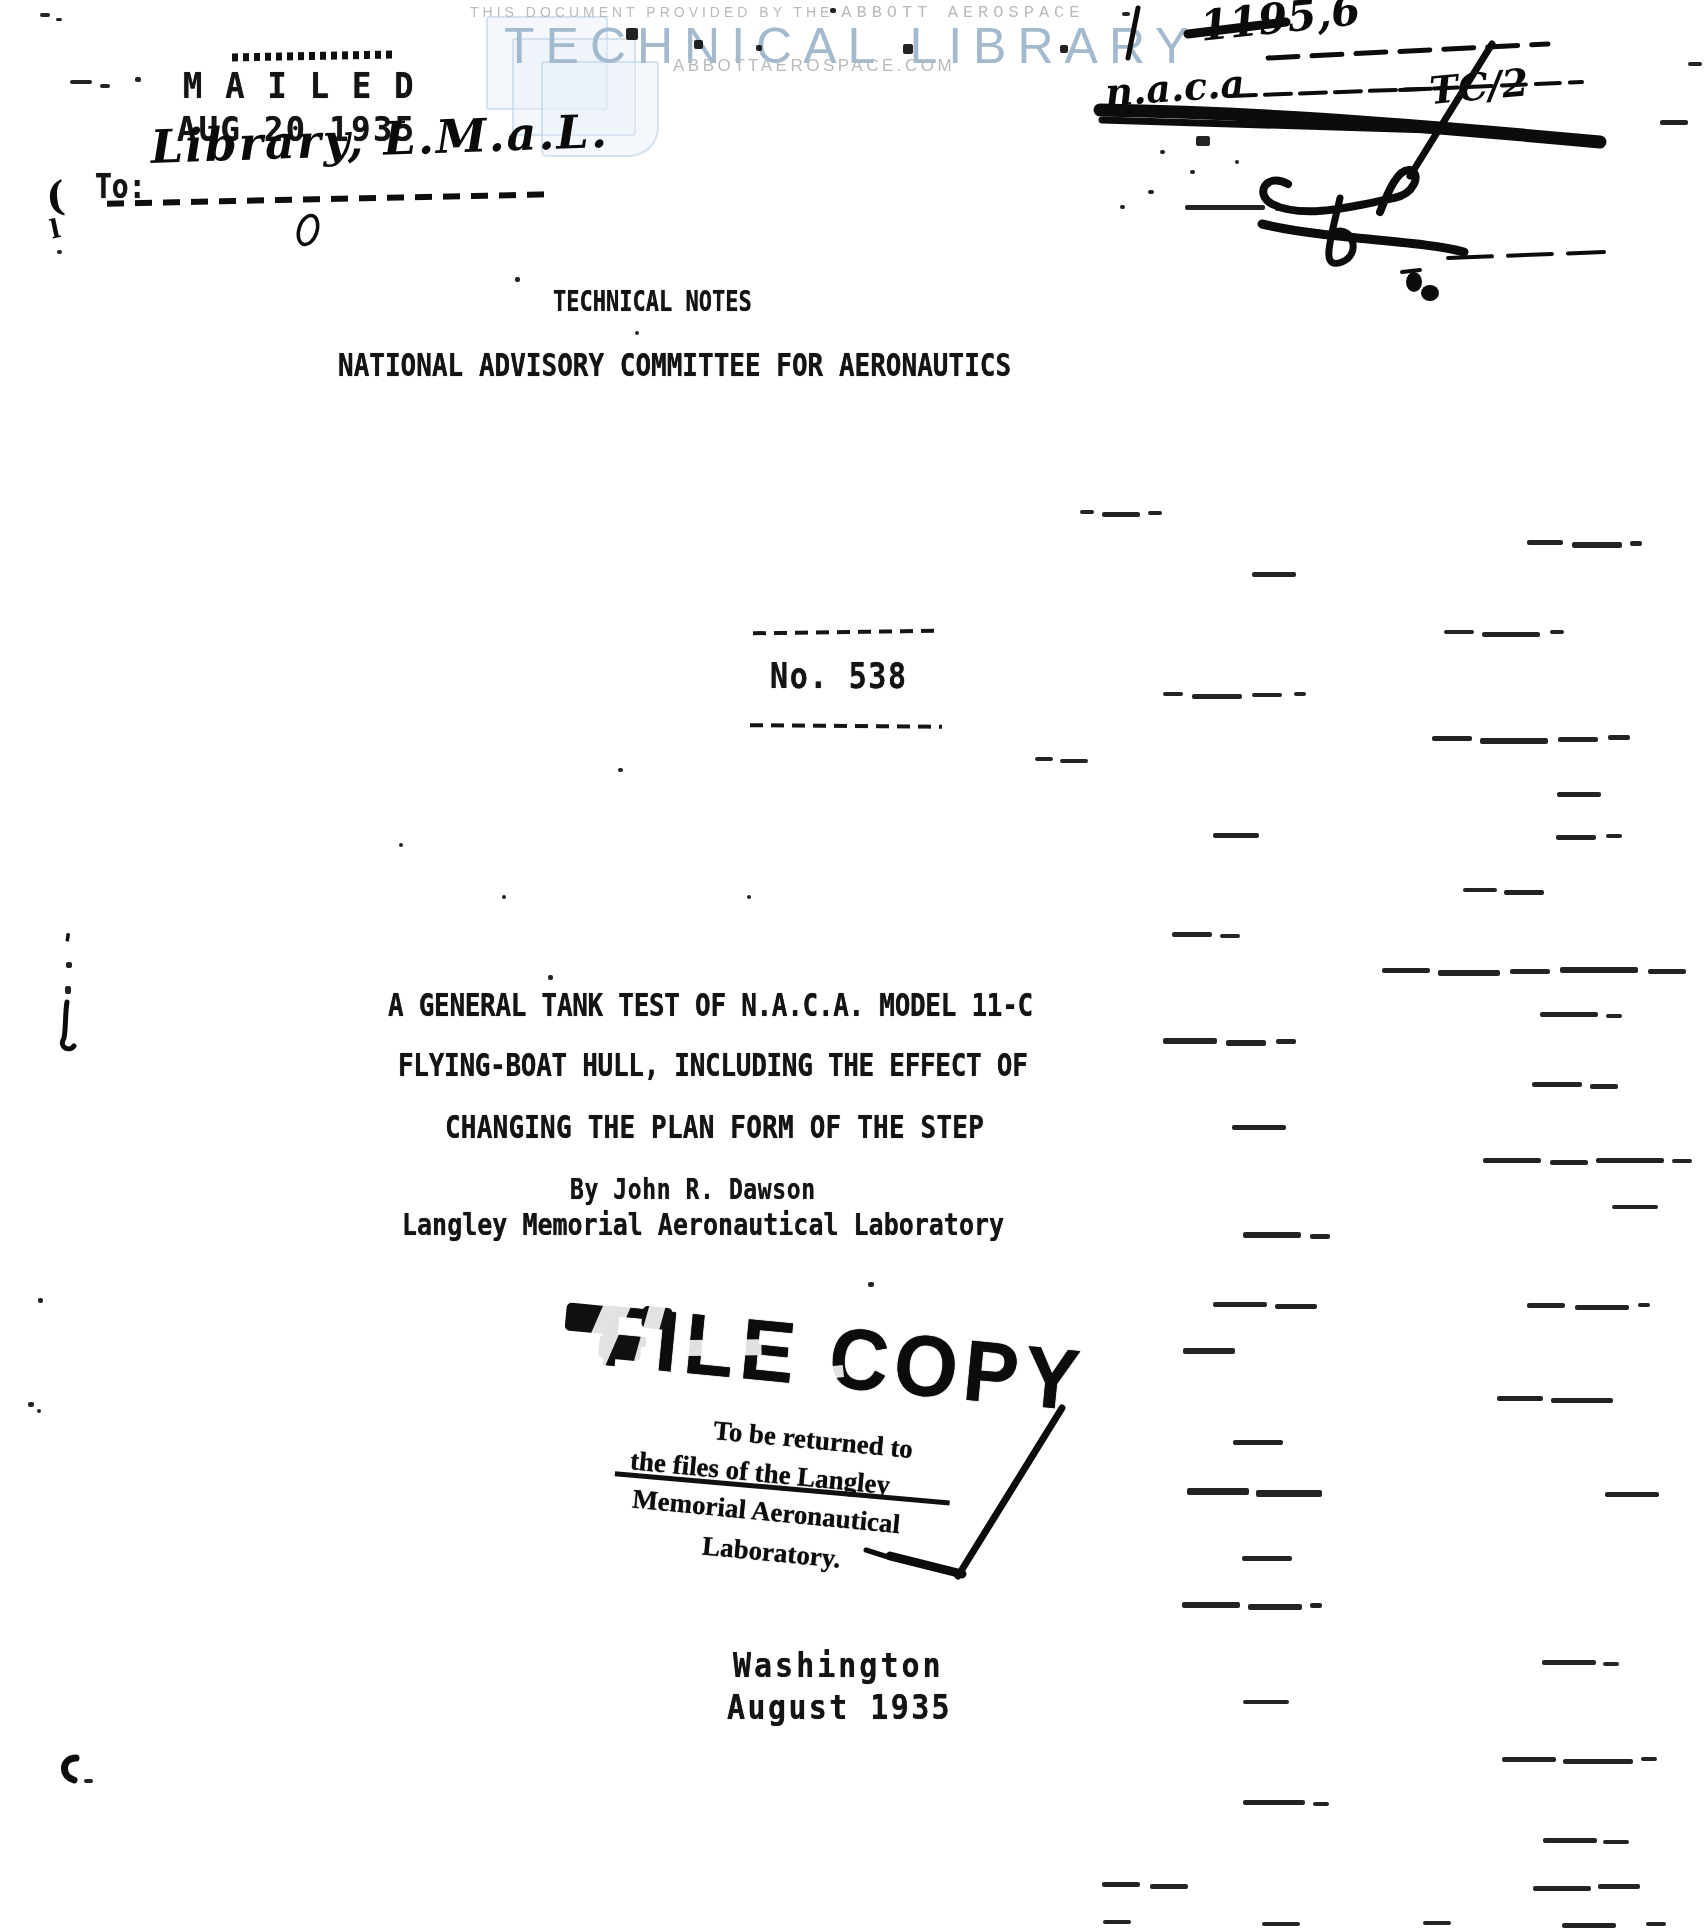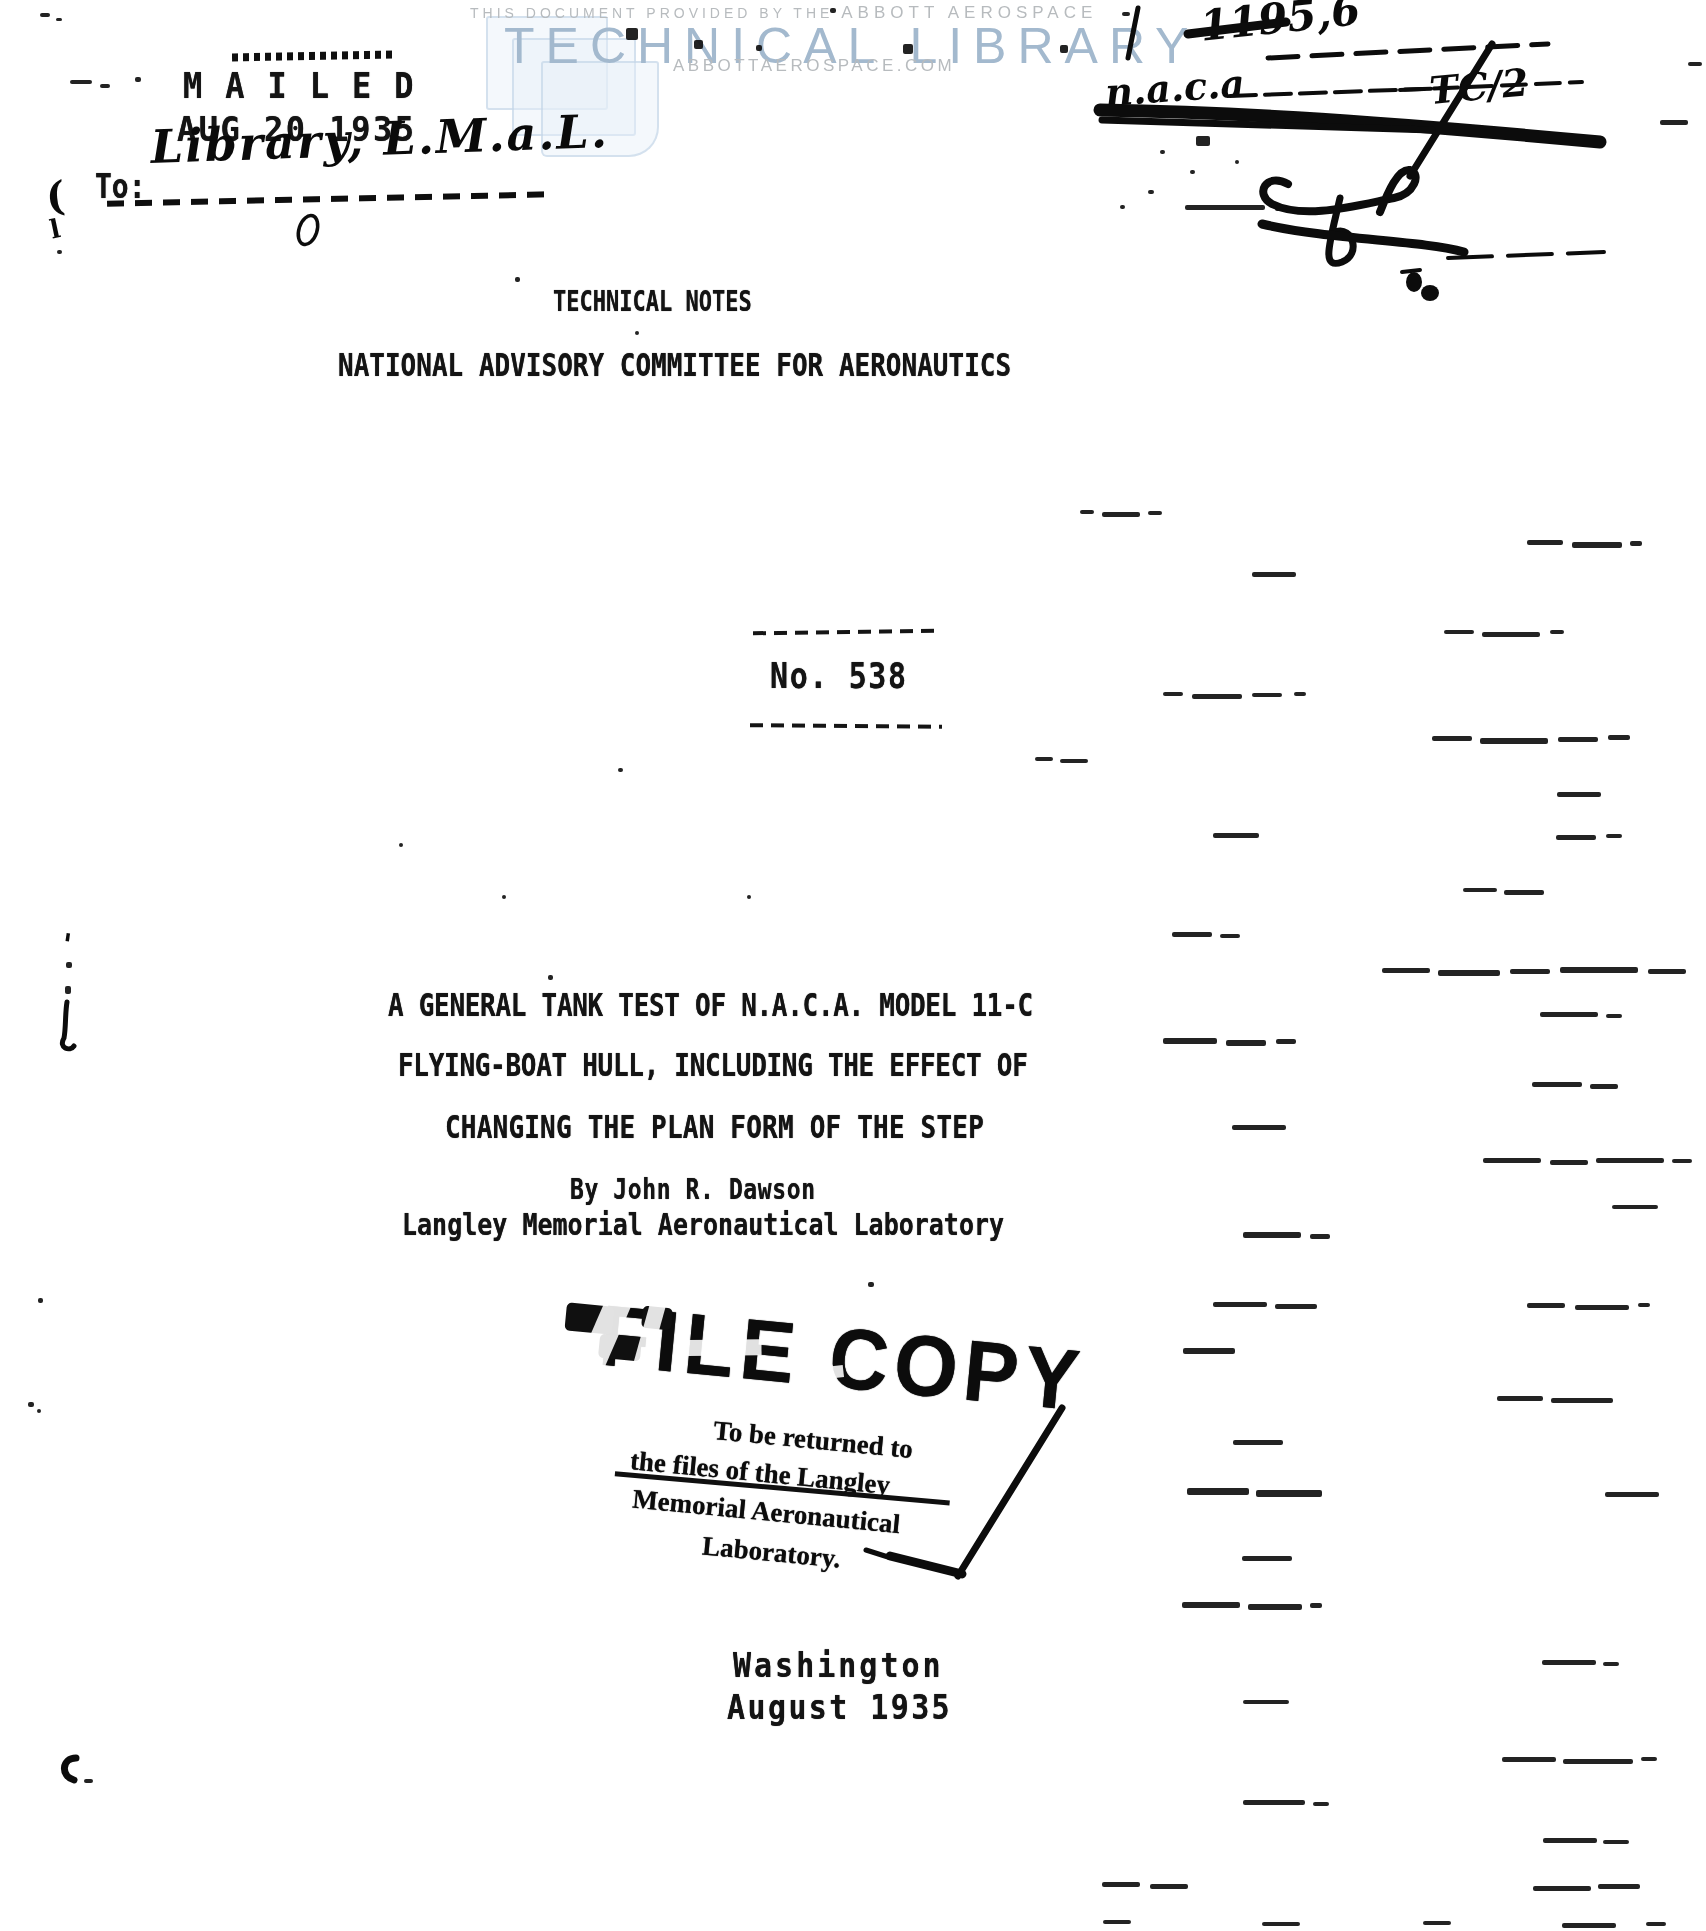--- a/index.html
+++ b/index.html
@@ -42,21 +42,21 @@
 <body>
 
 <div class="page">
 
   <div class="wm-page" style="left:486px;top:16px;width:118px;height:90px;"></div>
   <div class="wm-page" style="left:512px;top:38px;width:120px;height:94px;"></div>
   <div class="wm-page" style="left:541px;top:61px;width:114px;height:92px;border-radius:3px 3px 30px 6px;"></div>
 
   <div class="wm wm-gray" style="left: 470px; top: 3px; font-size: 14px; letter-spacing: 4px; color: rgb(183, 187, 190);">
     <span style="text-transform:uppercase;">This Document Provided by the</span>
-    <span style="text-transform:uppercase;font-size:17px;letter-spacing:5px;">Abbott Aerospace</span>
+    <span style="text-transform:uppercase;font-size:17px;letter-spacing:5px;font-family:Liberation Mono, monospace;">Abbott Aerospace</span>
   </div>
   <div class="wm" style="left: 504px; top: 17px; font-size: 50px; letter-spacing: 11px; color: rgb(163, 185, 206);">TECHNICAL LIBRARY</div>
   <div class="wm wm-gray" style="left: 673px; top: 56px; font-size: 17px; letter-spacing: 3.5px; color: rgb(183, 187, 190);">ABBOTTAEROSPACE.COM</div>
 
   <div class="remnant" style="left:232px;top:52px;width:162px;transform:rotate(-1deg);"></div>
   <div class="tw" style="left:183px;top:68px;font-size:32px;letter-spacing:23px;transform:scaleY(1.1);">MAILED</div>
   <div class="tw" style="left:177px;top:112px;font-size:32px;letter-spacing:2.5px;transform:scaleY(1.08);">AUG 20 1935</div>
   <div class="tw" style="left:95px;top:170px;font-size:28px;transform:scaleY(1.2);">To:</div>
   <div class="hand" style="left:150px;top:124px;font-size:46px;letter-spacing:2px;transform:rotate(-2deg);">Library, L.M.a.L.</div>
   <div class="dotline" style="left:107px;top:196px;width:442px;transform:rotate(-1.2deg);"></div>

